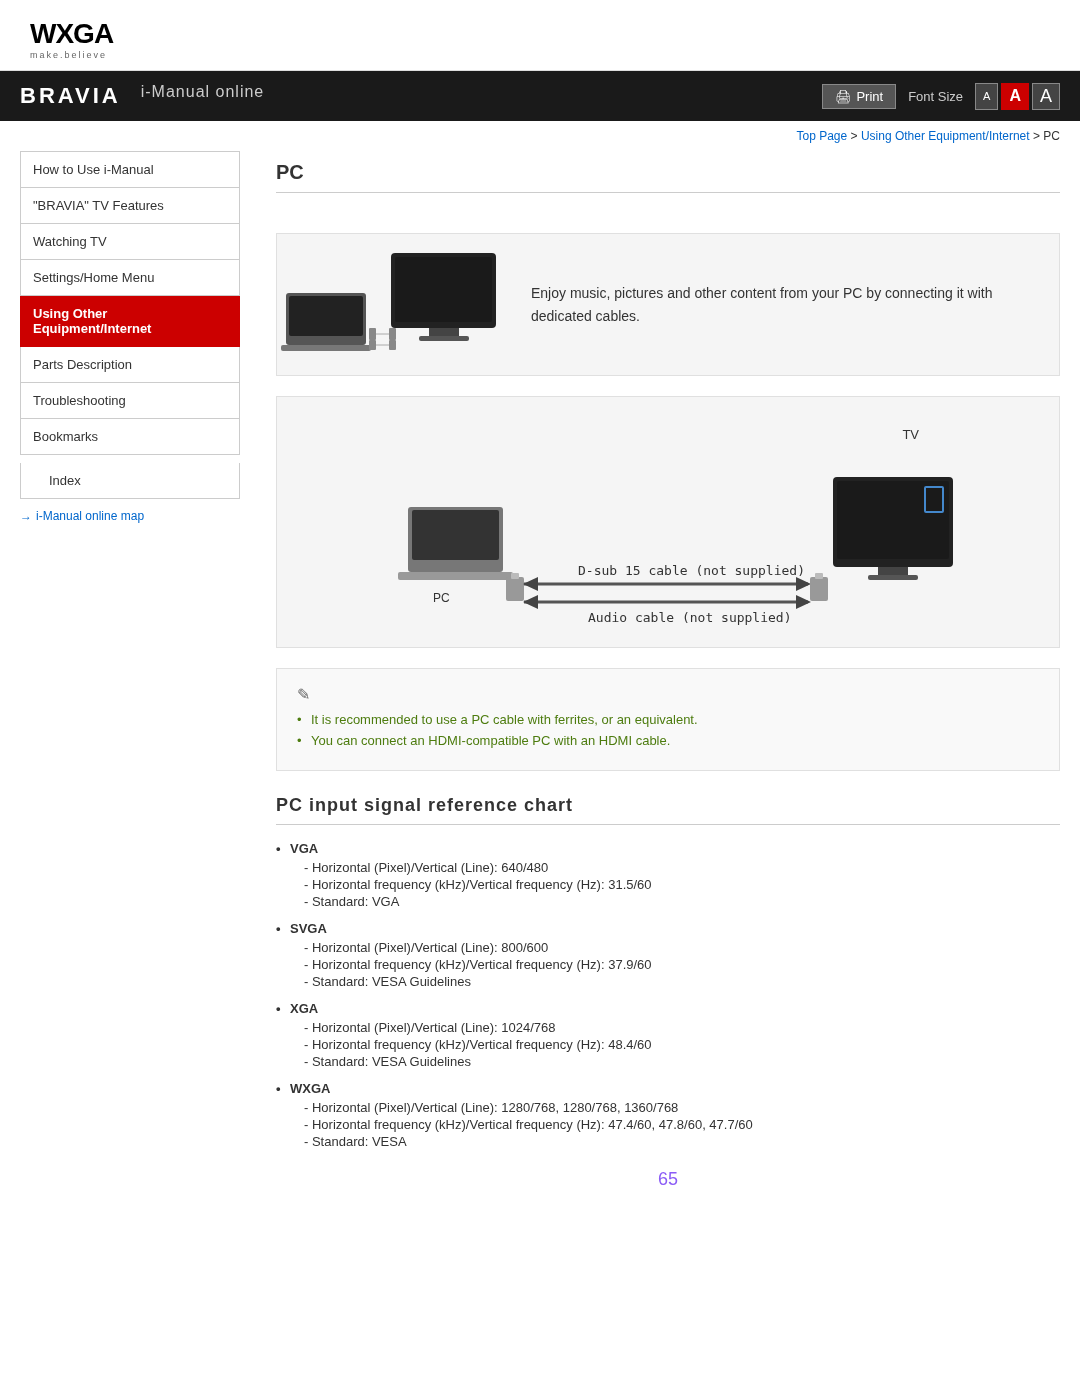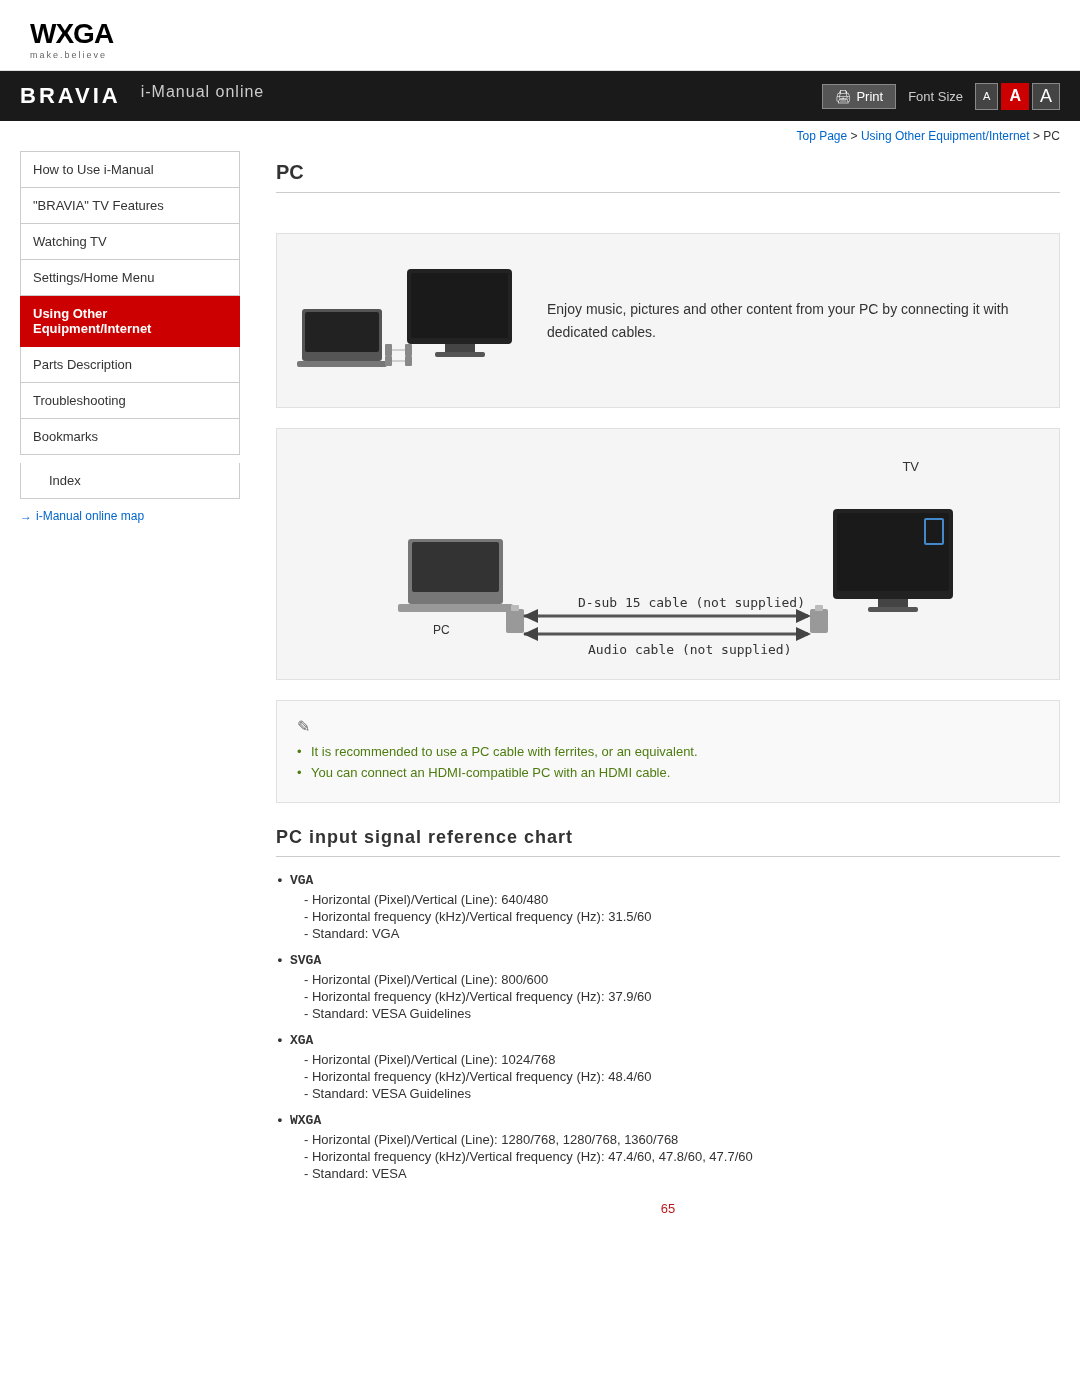--- a/index.html
+++ b/index.html
@@ -38,45 +38,45 @@
     .sidebar-item.active { background: #cc0000; color: #fff; font-weight: bold; border-color: #cc0000; }
     .sidebar-index { padding: 10px 28px; border: 1px solid #ccc; border-top: none; font-size: 13px; color: #333; cursor: pointer; margin-top: 8px; }
     .sidebar-link { padding: 10px 0; font-size: 12px; color: #0066cc; cursor: pointer; display: flex; align-items: center; gap: 4px; }
     .arrow-right { color: #0066cc; }
 
     
     .content { flex: 1; }
     .page-title { font-size: 20px; font-weight: bold; padding: 10px 0 8px 0; border-bottom: 1px solid #ccc; margin-bottom: 16px; }
 
     
-    .desc-box { background: #f5f5f5; border: 1px solid #e0e0e0; padding: 20px; margin-bottom: 20px; display: flex; align-items: center; gap: 30px; margin-top: 40px; }
+    .desc-box { background: #f5f5f5; border: 1px solid #e0e0e0; padding: 4px; margin-bottom: 20px; display: flex; align-items: center; gap: 30px; margin-top: 40px; }
     .desc-text { font-size: 14px; line-height: 1.6; }
 
     
     .diagram-box { background: #f5f5f5; border: 1px solid #e0e0e0; padding: 30px 20px 20px 20px; margin-bottom: 20px; display: flex; flex-direction: column; align-items: center; }
 
     
     .diagram-svg-container { width: 100%; display: flex; justify-content: center; }
 
     
     .notes-box { background: #f9f9f9; border: 1px solid #e0e0e0; padding: 16px 20px; margin-bottom: 24px; }
     .note-icon { font-size: 16px; color: #666; margin-bottom: 8px; }
     .note-item { font-size: 13px; color: #4d7c0f; margin-bottom: 6px; padding-left: 14px; position: relative; }
     .note-item::before { content: '•'; position: absolute; left: 0; }
 
     
     .chart-title { font-size: 18px; font-weight: bold; border-bottom: 1px solid #ccc; padding-bottom: 8px; margin-bottom: 16px; letter-spacing: 1px; }
     .chart-section { margin-bottom: 12px; }
-    .chart-bullet { font-size: 13px; font-weight: bold; margin-bottom: 4px; padding-left: 14px; position: relative; font-family: Liberation Mono, monospace; }
+    .chart-bullet { font-size: 13px; font-weight: bold; margin-bottom: 4px; padding-left: 14px; position: relative; }
     .chart-bullet::before { content: '•'; position: absolute; left: 0; }
     .chart-sub { font-size: 13px; color: #333; padding-left: 28px; margin-bottom: 2px; }
     .chart-sub::before { content: '- '; }
 
     
-    .page-num { text-align: center; color: #b91c1c; font-size: 13px; margin-top: 20px; padding-bottom: 20px; }
+    .page-num { text-align: center; color: #8b5cf6; font-size: 18px; margin-top: 20px; padding-bottom: 20px; }
   </style>
 </head>
 <body>
 
 <div class="header">
   <div class="sony-logo">WXGA</div>
   <div class="sony-tagline">make.believe</div>
 </div>
 
 <div class="nav-bar">

